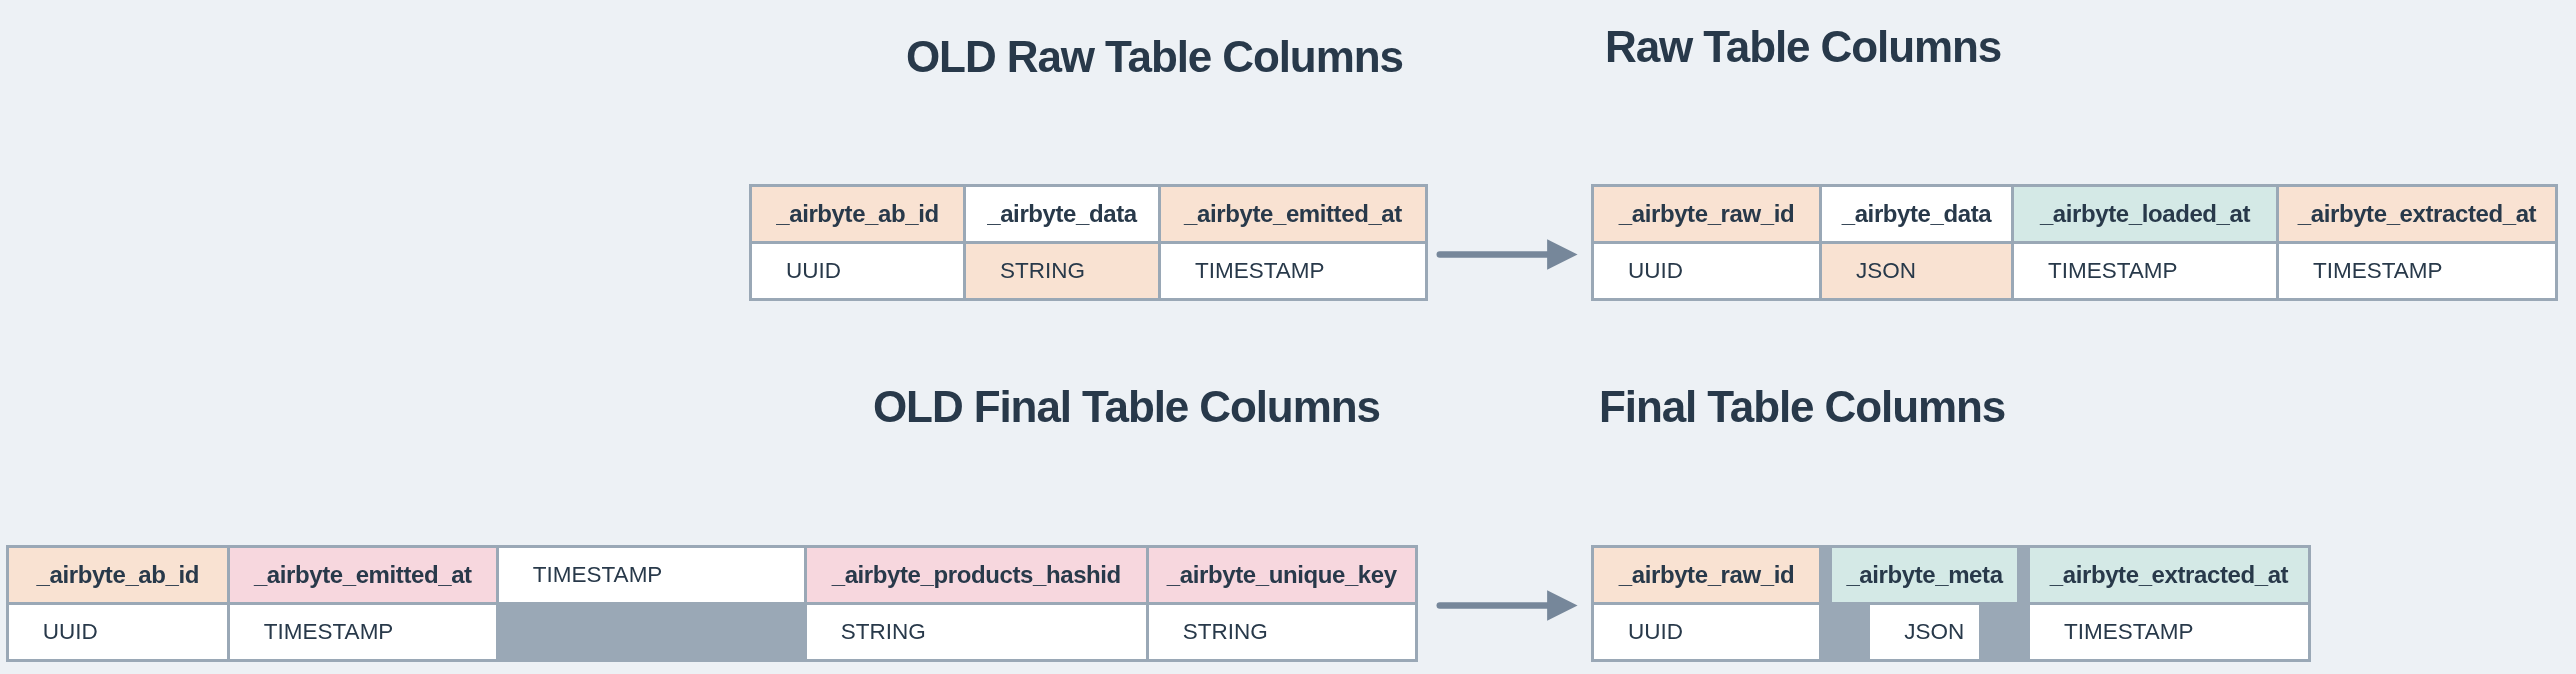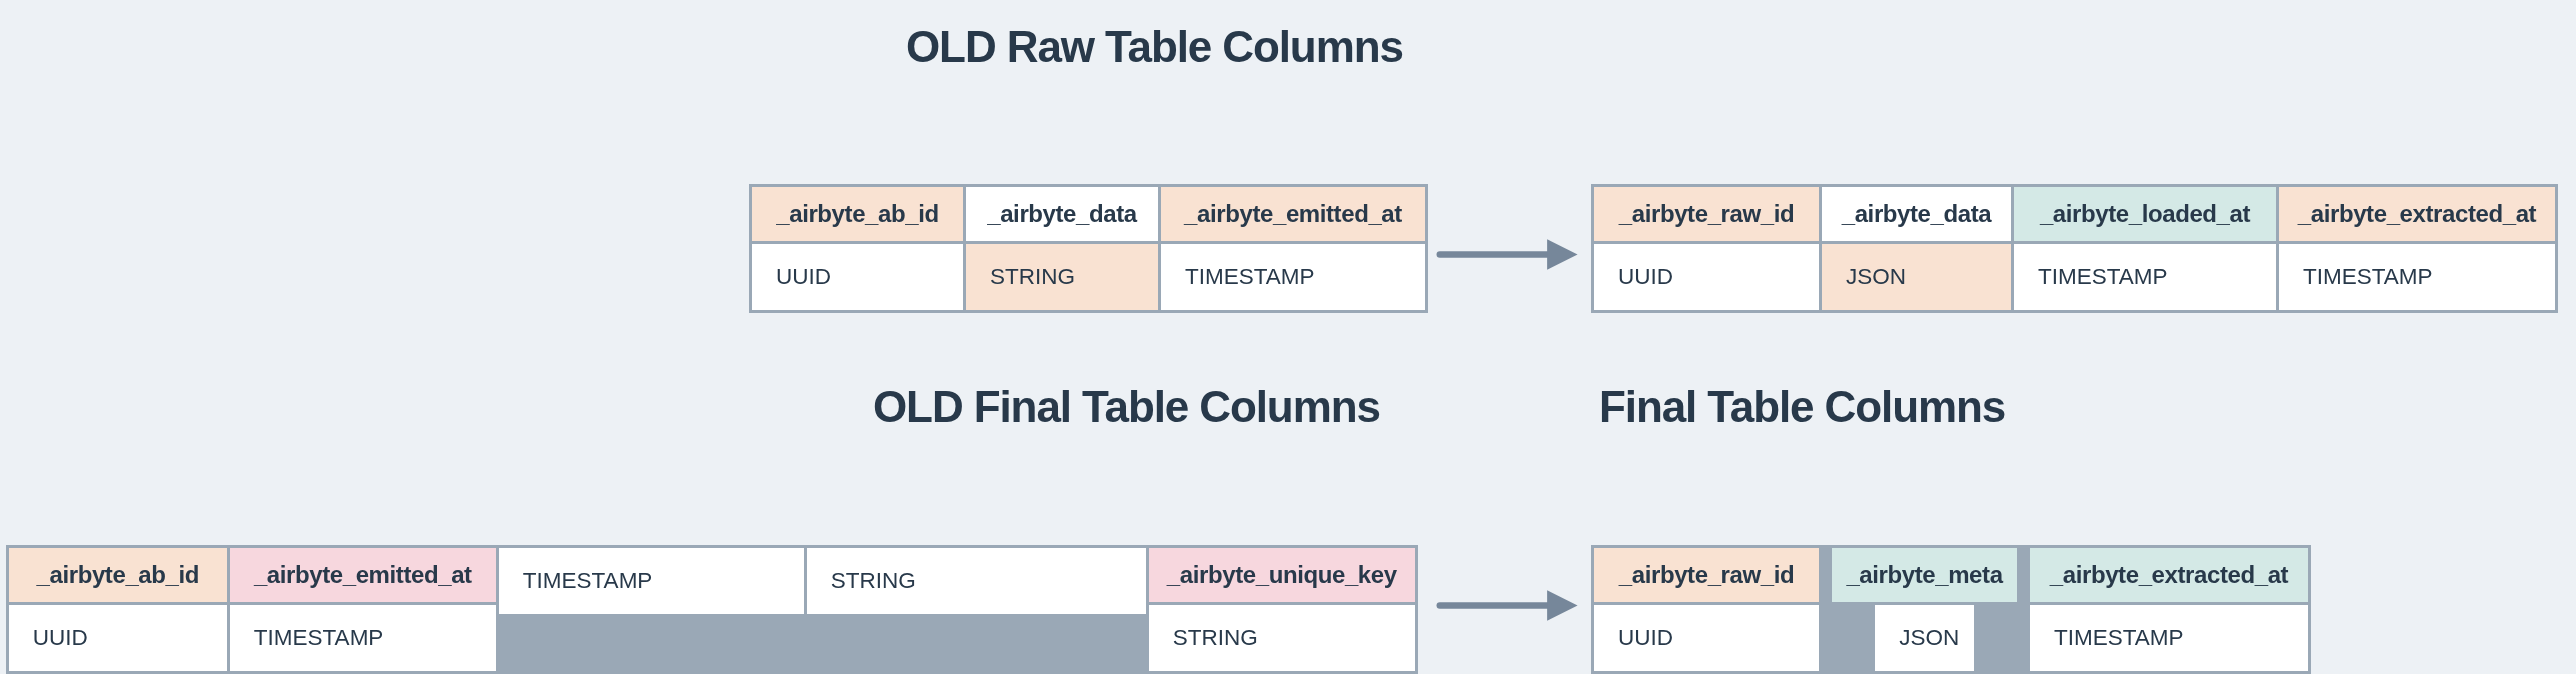--- a/index.html
+++ b/index.html
@@ -18,21 +18,21 @@
   .title {
     position: absolute;
     margin: 0;
     font-size: 44px;
     font-weight: 700;
     letter-spacing: -1.1px;
     color: var(--text, #28394a);
     white-space: nowrap;
     line-height: 1;
   }
-  #title-old-raw   { left: 906px; top: 25px; }
+  #title-old-raw   { left: 906px; top: 35px; }
   #title-raw       { left: 1605px; top: 25px; }
   #title-old-final { left: 873px; top: 385px; }
   #title-final     { left: 1599px; top: 385px; }
 
   .tbl {
     position: absolute;
     display: flex;
     border: 3.6px solid var(--border, #9aa8b6);
     background: var(--border, #9aa8b6);
   }
@@ -59,40 +59,41 @@
   .cell.head {
     height: 57px;
     justify-content: center;
     font-weight: 700;
     font-size: 24px;
     letter-spacing: -0.4px;
     border-bottom: 3.6px solid var(--border, #9aa8b6);
     padding: 0 14.5px;
   }
   .cell.type {
-    height: 66px;
+    height: 54px;
     font-weight: 400;
     font-size: 22.5px;
-    padding-left: 24px;
+    padding-left: 34px;
     padding-right: 14.5px;
   }
 
   .arrow { position: absolute; }
   .arrow line    { stroke: var(--arrow, #76879a); stroke-width: 9; stroke-linecap: round; }
   .arrow polygon { fill:   var(--arrow, #76879a); }
   #arrow-top    { left: 1434px; top: 234px; }
   #arrow-bottom { left: 1434px; top: 585px; }
 </style>
 </head>
 <body>
 
 <div class="canvas">
 
   <h1 class="title" id="title-old-raw">OLD Raw Table Columns</h1>
 
+  <h1 class="title" id="title-raw">Raw Table Columns</h1>
 
   <h1 class="title" id="title-final">Final Table Columns</h1>
 
   <h1 class="title" id="title-old-final">OLD Final Table Columns</h1>
 
   <div class="tbl" id="tbl-old-raw">
       <div class="col" style="width: 211px;">
         <div class="cell head" style="background: rgb(249, 226, 210);">_airbyte_ab_id</div>
         <div class="cell type" style="background: rgb(255, 255, 255);">UUID</div>
       </div>
@@ -131,20 +132,21 @@
         <div class="cell type" style="background: rgb(255, 255, 255);">UUID</div>
       </div>
       <div class="col" style="width: 269px;">
         <div class="cell head" style="background: rgb(247, 215, 222);">_airbyte_emitted_at</div>
         <div class="cell type" style="background: rgb(255, 255, 255);">TIMESTAMP</div>
       </div>
       <div class="col" style="width: 308px;">
         <div class="cell type" style="background: rgb(255, 255, 255);">TIMESTAMP</div>
       </div>
       <div class="col" style="width: 342px;">
+        <div class="cell head" style="background: rgb(247, 215, 222);">_airbyte_products_hashid</div>
         <div class="cell type" style="background: rgb(255, 255, 255);">STRING</div>
       </div>
       <div class="col" style="width: 269px;">
         <div class="cell head" style="background: rgb(247, 215, 222);">_airbyte_unique_key</div>
         <div class="cell type" style="background: rgb(255, 255, 255);">STRING</div>
       </div>
     </div>
 
   <div class="tbl" id="tbl-final">
       <div class="col" style="width: 225px;">

